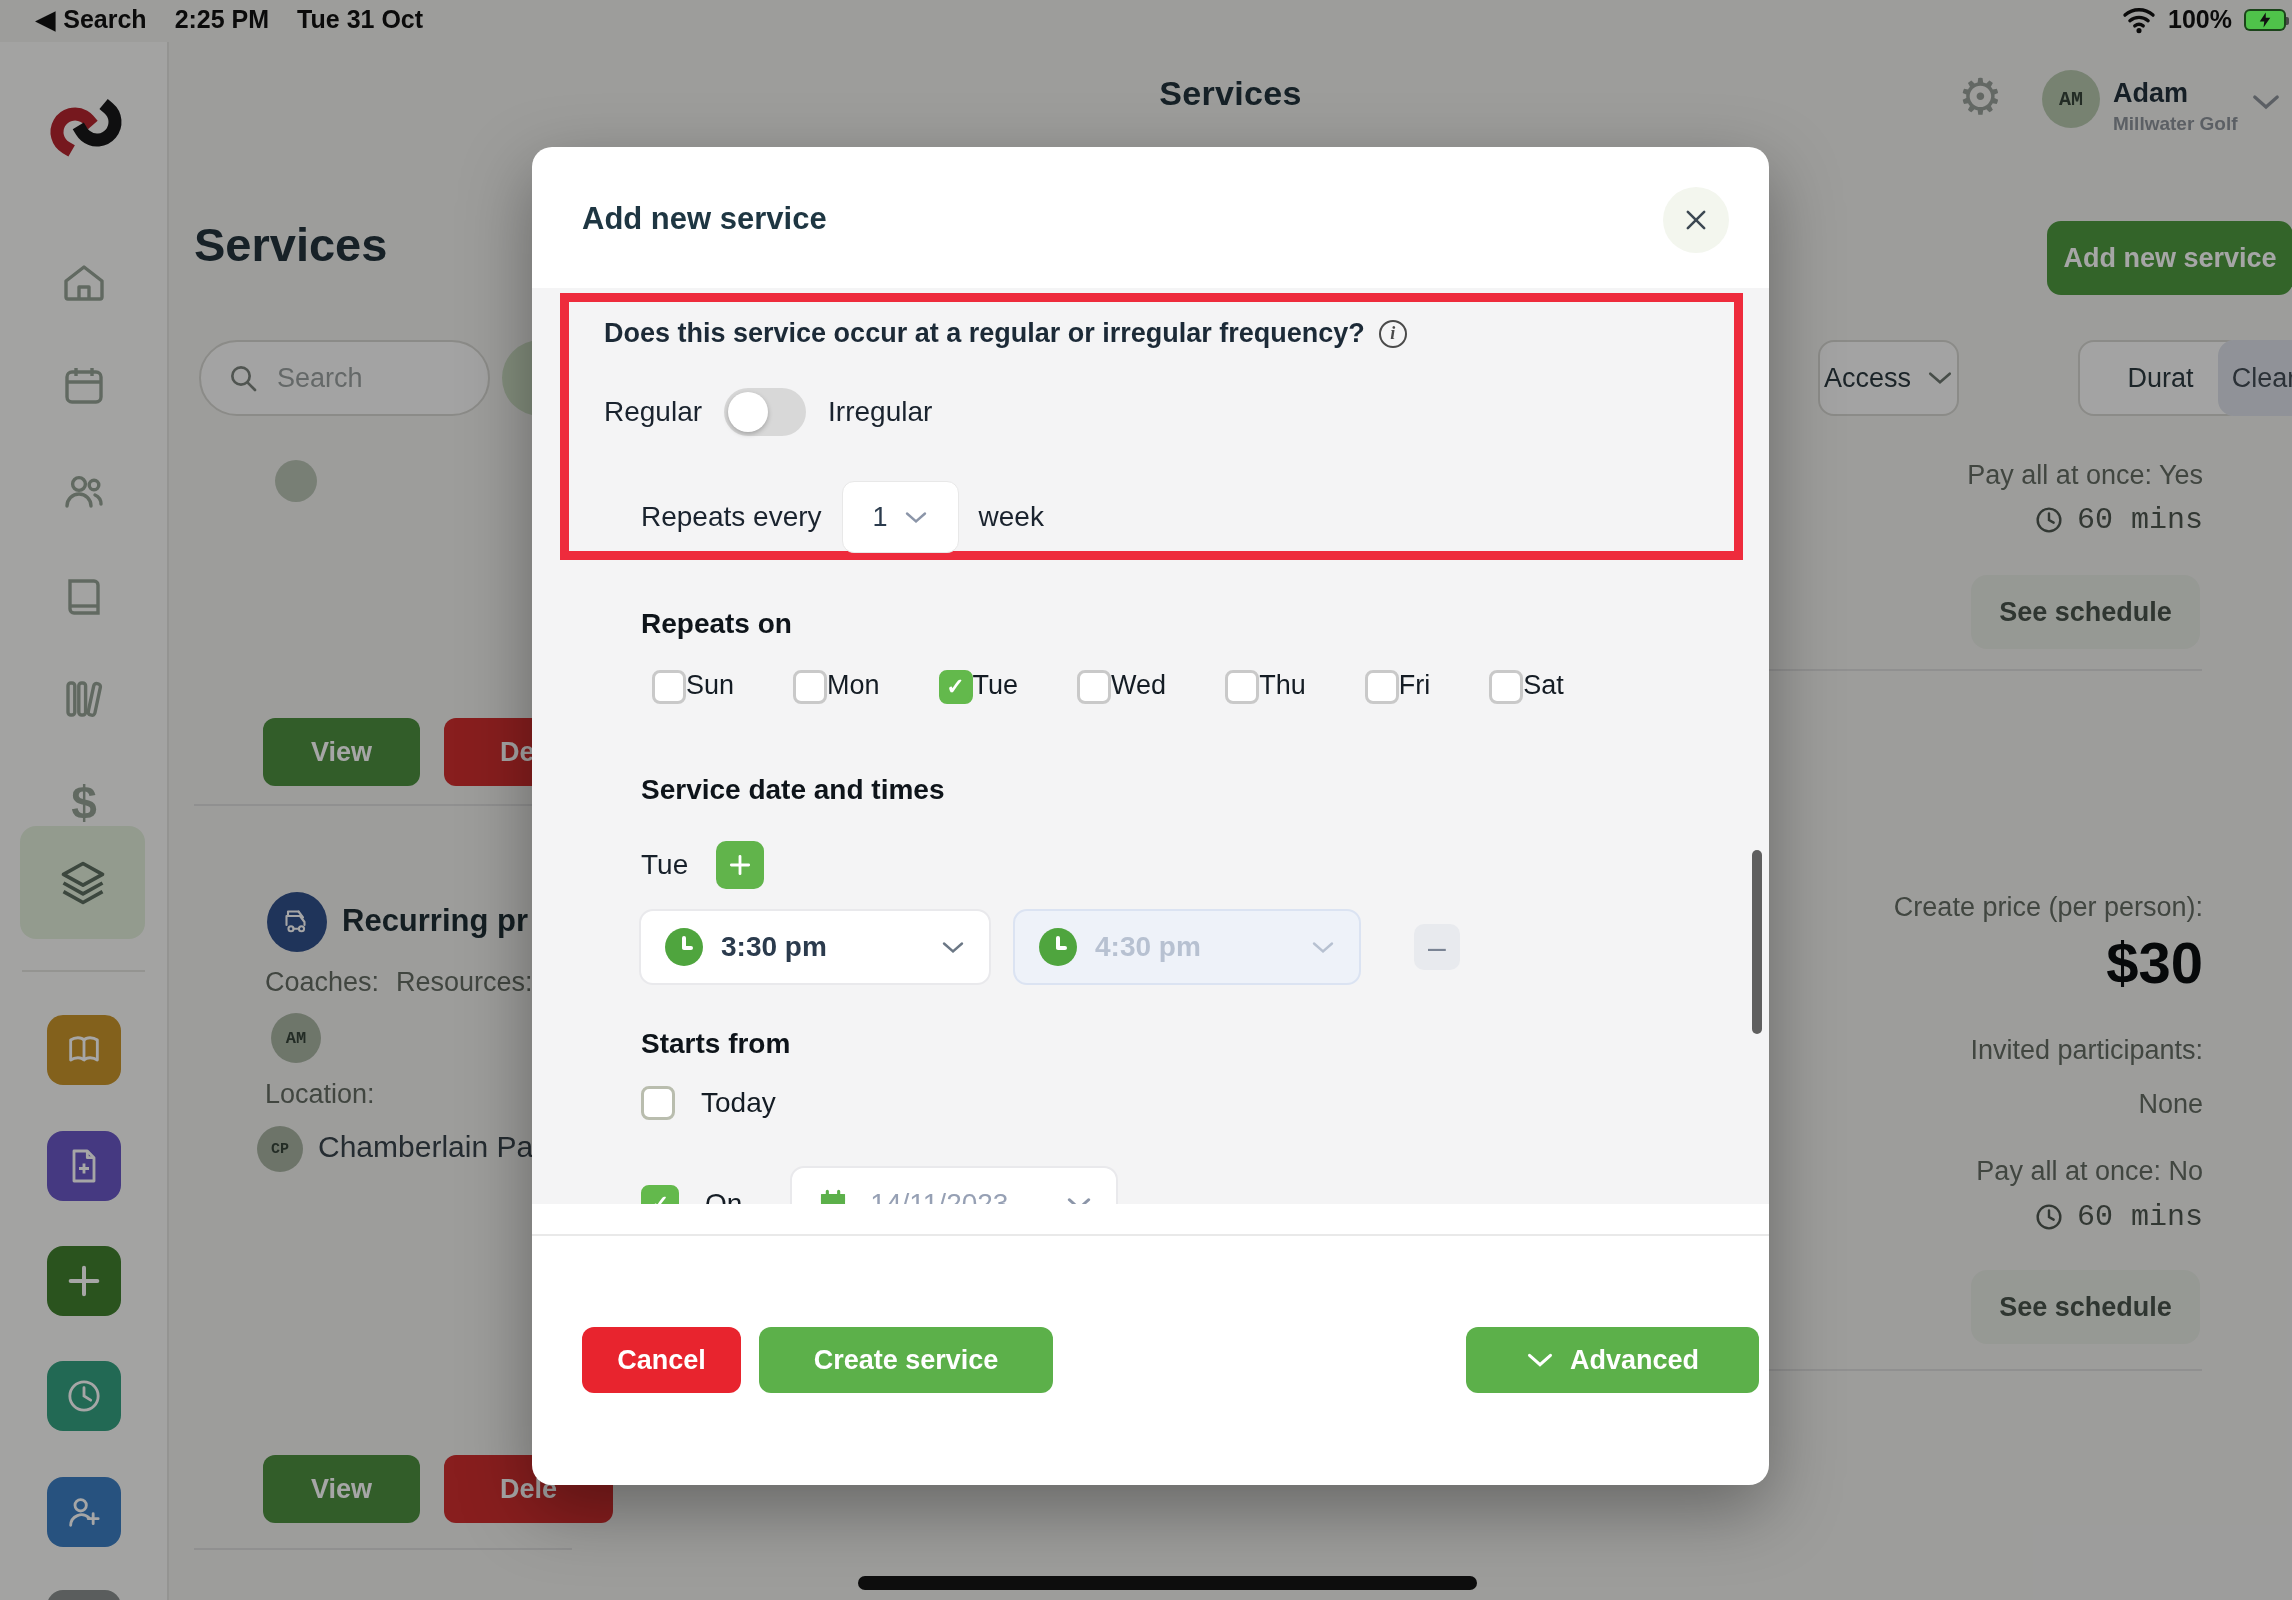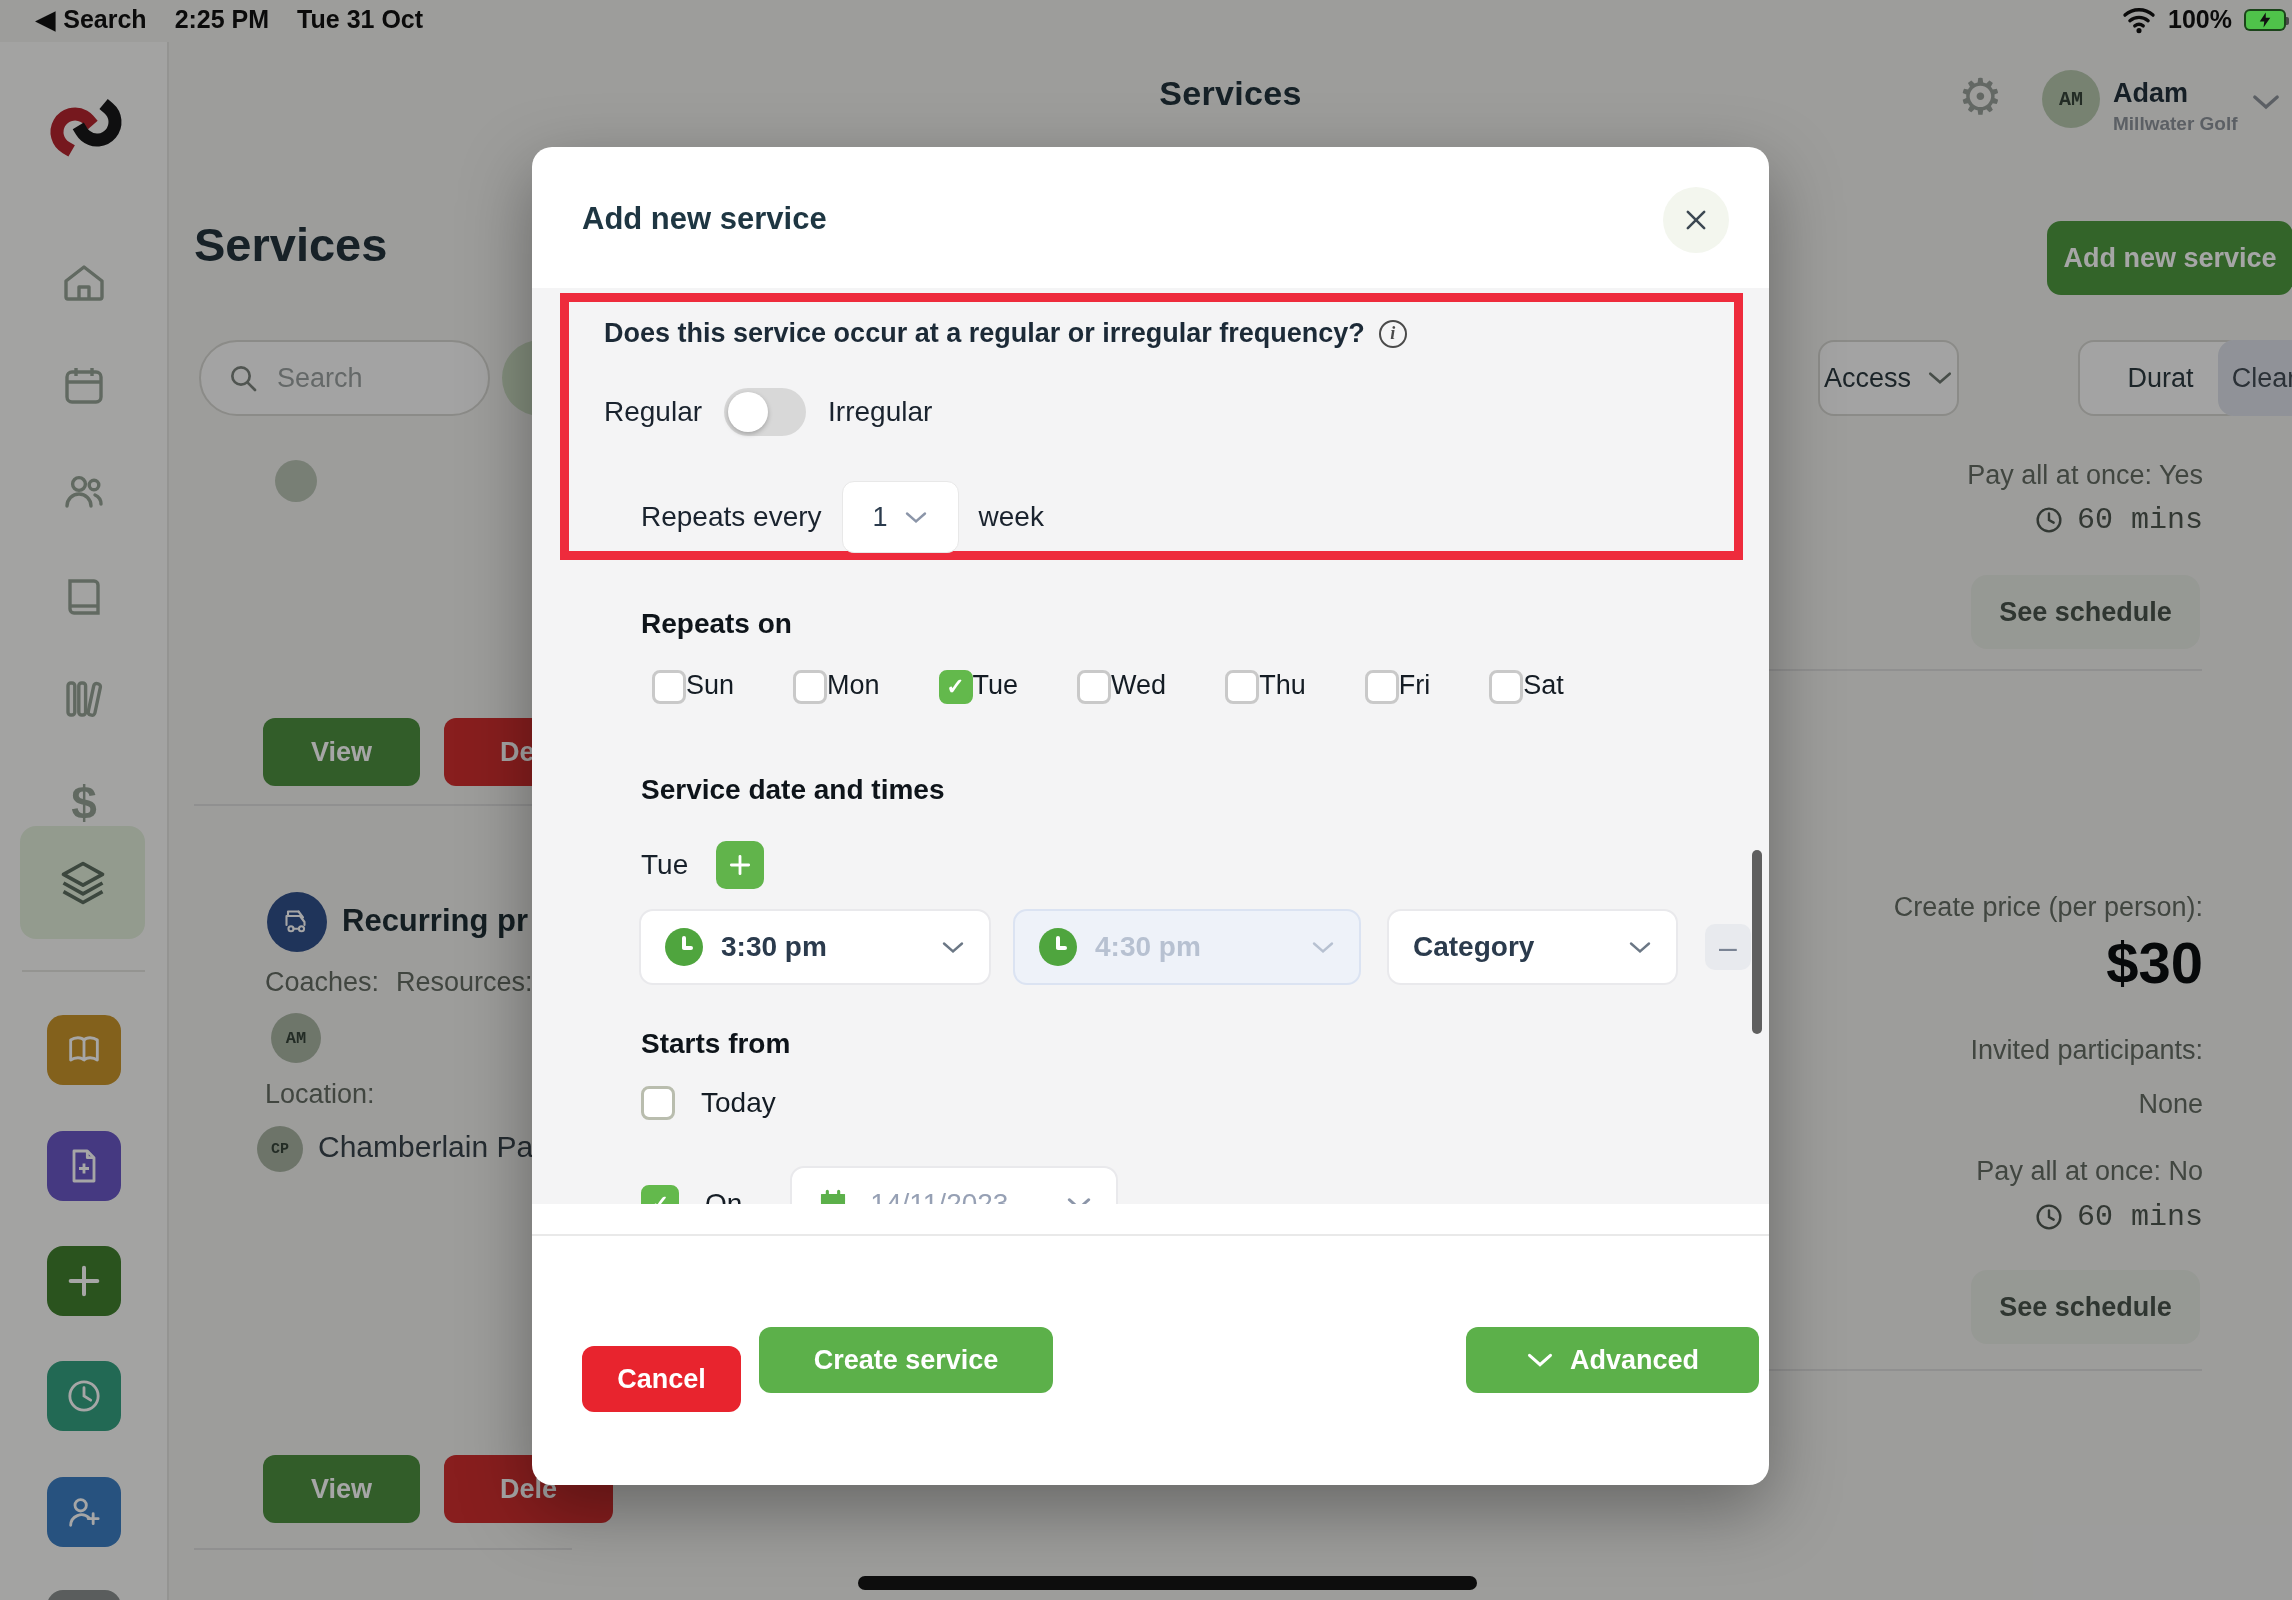--- a/index.html
+++ b/index.html
@@ -114,21 +114,21 @@
   .scroll-thumb { position:absolute; right:7px; top:562px; width:10px; height:184px; border-radius:5px; background:#5f5f5f; }
   .today-row, .on-row { position:absolute; left:109px; display:flex; align-items:center; gap:26px; font-size:28px; color:#141c24; }
   .today-row { top:798px; }
   .on-row { top:878px; }
   .cb-today { border-color:#b9bdae; }
   .date-box { width:328px; height:76px; border-radius:14px; background:#fff; border:2px solid #e9e9ec; display:flex;
               align-items:center; gap:20px; padding:0 24px; font-size:28px; color:#96a0b4; margin-left:22px; }
   .date-box .chev { margin-left:auto; }
   .modal-divider { position:absolute; left:0; right:0; top:1087px; height:2px; background:#e9e9e9; }
   .m-btn { position:absolute; top:1180px; height:66px; border-radius:12px; font-size:27px; }
-  .cancel-btn { left:50px; width:159px; background:#e8242e;margin-top:19px; }
+  .cancel-btn { left:50px; width:159px; background:#e8242e; }
   .create-btn { left:227px; width:294px; background:#5cb04a; }
   .advanced-btn { left:934px; width:293px; background:#5cb04a; gap:16px; }
 
   .home-indicator { position:absolute; left:858px; top:1576px; width:619px; height:14px; border-radius:8px; background:#0d0d0d; z-index:130; }
   svg { display:block; }
 </style>
 </head>
 <body>
 
 <div class="statusbar">
@@ -428,26 +428,20 @@
       </div>
       <div style="width:22px"></div>
       <div class="t-select t-disabled" style="width:348px">
         <span class="clock-dot"></span>
         <span>4:30 pm</span>
         <svg class="chev" width="24" height="15" viewBox="0 0 24 14" fill="none" stroke="#b7c1d1" stroke-width="2.4" stroke-linecap="round">
             <path d="M3 3l9 8 9-8"></path>
           </svg>
       </div>
       <div style="width:26px"></div>
-      <div class="t-select" style="width:291px">
-        <span>Category</span>
-        <svg class="chev" width="24" height="15" viewBox="0 0 24 14" fill="none" stroke="#6b7785" stroke-width="2.4" stroke-linecap="round">
-            <path d="M3 3l9 8 9-8"></path>
-          </svg>
-      </div>
       <div style="width:27px"></div>
       <div class="minus-btn">–</div>
     </div>
     <div class="scroll-thumb"></div>
 
     <div class="sec-h" style="top:740px">Starts from</div>
     <div class="today-row">
       <span class="cb cb-today"></span>
       <span>Today</span>
     </div>

